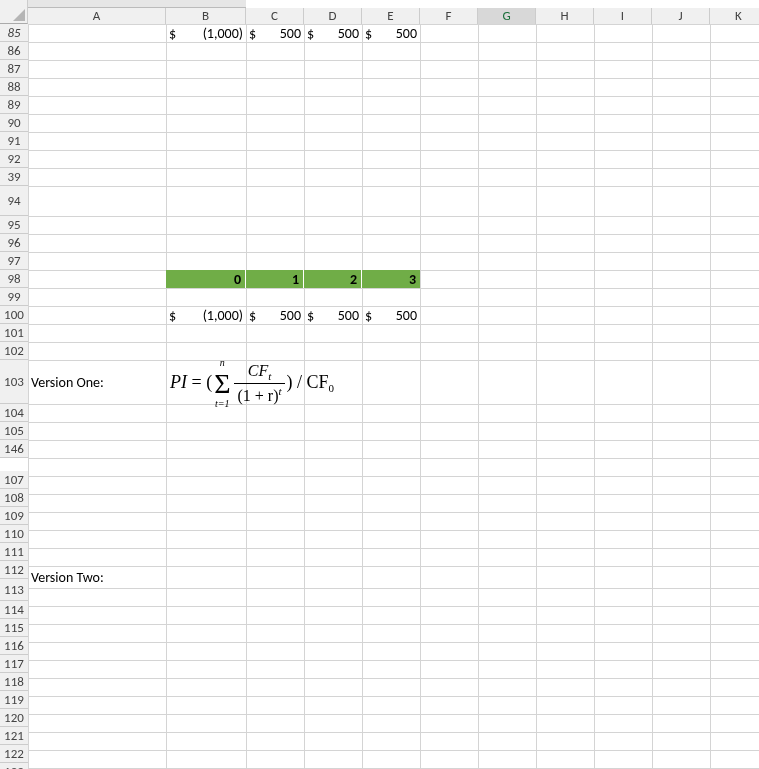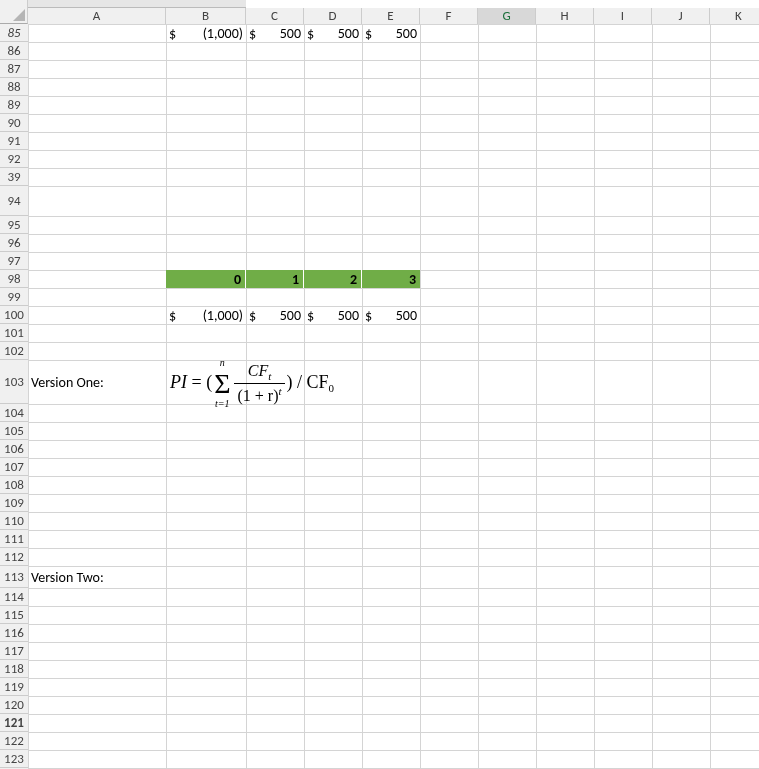--- a/index.html
+++ b/index.html
@@ -257,36 +257,36 @@
       <div class="row-h" style="height: 18px;">96</div>
       <div class="row-h" style="height: 18px;">97</div>
       <div class="row-h" style="height: 18px;">98</div>
       <div class="row-h" style="height: 18px;">99</div>
       <div class="row-h" style="height: 18px;">100</div>
       <div class="row-h" style="height: 18px;">101</div>
       <div class="row-h" style="height: 18px;">102</div>
       <div class="row-h" style="height: 44px;">103</div>
       <div class="row-h" style="height: 18px;">104</div>
       <div class="row-h" style="height: 18px;">105</div>
-      <div class="row-h" style="height: 18px;">106</div>
-      <div class="row-h" style="height: 18px;">107</div>
+      <div class="row-h" style="height: 18px;">146</div>
+      <div class="row-h" style="height: 18px; margin-top: 13px;">107</div>
       <div class="row-h" style="height: 18px;">108</div>
       <div class="row-h" style="height: 18px;">109</div>
       <div class="row-h" style="height: 18px;">110</div>
       <div class="row-h" style="height: 18px;">111</div>
       <div class="row-h" style="height: 18px;">112</div>
       <div class="row-h" style="height: 22px;">113</div>
       <div class="row-h" style="height: 18px;">114</div>
       <div class="row-h" style="height: 18px;">115</div>
       <div class="row-h" style="height: 18px;">116</div>
       <div class="row-h" style="height: 18px;">117</div>
       <div class="row-h" style="height: 18px;">118</div>
       <div class="row-h" style="height: 18px;">119</div>
       <div class="row-h" style="height: 18px;">120</div>
-      <div class="row-h" style="height: 18px; font-weight: bold;">121</div>
+      <div class="row-h" style="height: 18px;">121</div>
       <div class="row-h" style="height: 18px;">122</div>
       <div class="row-h" style="height: 18px;">123</div>
       <div class="row-h" style="height: 18px;">124</div>
     </div>
 
   <div class="grid" id="grid">
       <div class="gridline-v" style="left: 0px;"></div>
       <div class="gridline-v" style="left: 138px;"></div>
       <div class="gridline-v" style="left: 218px;"></div>
       <div class="gridline-v" style="left: 276px;"></div>

